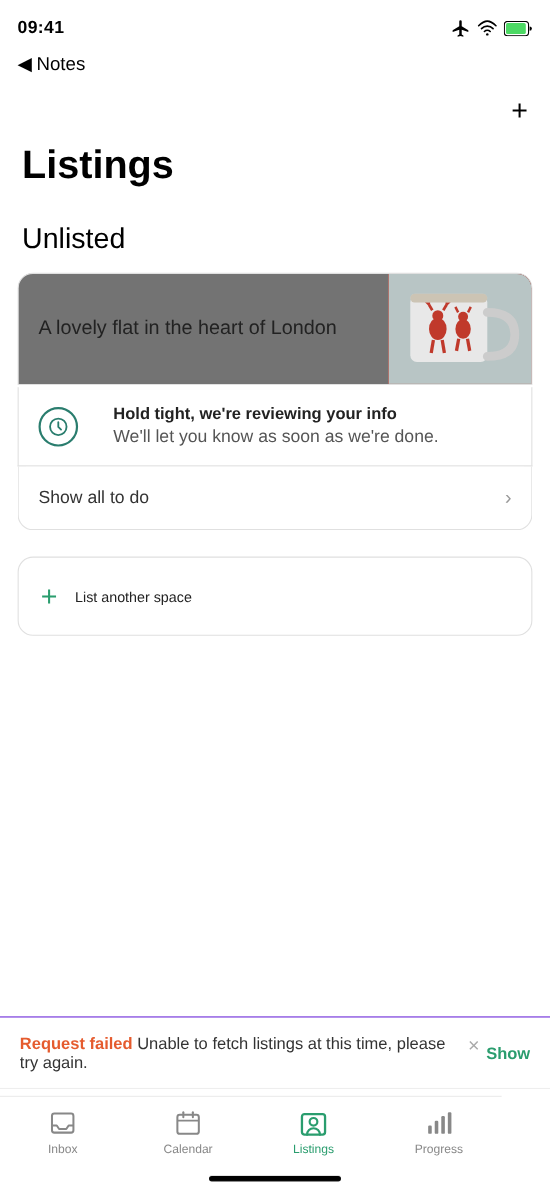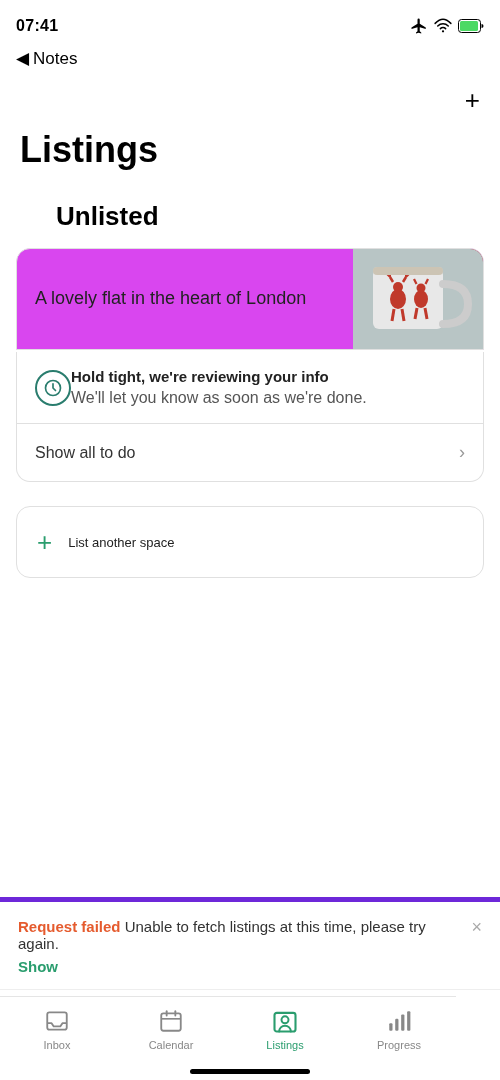--- a/index.html
+++ b/index.html
@@ -67,32 +67,31 @@
     
     .page-title {
       font-size: 36px;
       font-weight: 700;
       padding: 8px 20px 20px 20px;
     }
 
     
     .section-title {
       font-size: 26px;
-      font-weight: 700;
+      font-weight: 400;
       padding: 10px 20px 16px 20px;
-      margin-left: 36px;
     }
 
     
     .listing-card {
       margin: 0 16px 2px 16px;
       border: 1px solid #e0e0e0;
       border-radius: 14px 14px 0 0;
       overflow: hidden;
-      background: #d946ef;
+      background: #737373;
     }
     .listing-card-inner {
       display: flex;
       justify-content: space-between;
       align-items: stretch;
       min-height: 90px;
     }
     .listing-card-text {
       padding: 18px 12px 18px 18px;
       display: flex;
@@ -122,21 +121,21 @@
     }
 
     
     .info-bar {
       margin: 0 16px;
       border-left: 1px solid #e0e0e0;
       border-right: 1px solid #e0e0e0;
       padding: 16px 18px;
       display: flex;
       align-items: flex-start;
-      gap: 0;
+      gap: 32px;
       border-bottom: 1px solid #e0e0e0;
     }
     .info-icon {
       width: 36px;
       height: 36px;
       border-radius: 50%;
       border: 2px solid #2a7d6e;
       display: flex;
       align-items: center;
       justify-content: center;
@@ -201,25 +200,25 @@
     }
 
     
     .error-banner {
       position: fixed;
       bottom: 90px;
       left: 0;
       right: 0;
       margin: 0 0;
       background: #fff;
-      border-top: 5px solid #6d28d9;
+      border-top: 1px solid #6d28d9;
       border-bottom: 1px solid #eee;
       padding: 16px 18px 14px 18px;
       display: flex;
-      flex-direction: column;
+      flex-direction: row;
       gap: 6px;
       z-index: 10;
     }
     .error-banner-row {
       display: flex;
       align-items: flex-start;
       justify-content: space-between;
       gap: 8px;
     }
     .error-banner-text {
@@ -304,21 +303,21 @@
       z-index: 30;
     }
 
     
     svg { display: block; }
   </style>
 </head>
 <body>
 
 <div class="status-bar">
-  <span class="status-time">07:41</span>
+  <span class="status-time">09:41</span>
   <div class="status-icons">
 
     <svg width="18" height="18" viewBox="0 0 24 24" fill="none">
       <path d="M21 16v-2l-8-5V3.5A1.5 1.5 0 0 0 11.5 2h0A1.5 1.5 0 0 0 10 3.5V9l-8 5v2l8-2.5V19l-2 1.5V22l3.5-1 3.5 1v-1.5L13 19v-5.5l8 2.5z" fill="#000"></path>
     </svg>
 
     <svg width="18" height="18" viewBox="0 0 24 24" fill="none">
       <path d="M1.5 8.5C5.2 4.8 10.3 3 12 3s6.8 1.8 10.5 5.5" stroke="#000" stroke-width="2" stroke-linecap="round" fill="none"></path>
       <path d="M5 12c1.9-1.9 4.3-3 7-3s5.1 1.1 7 3" stroke="#000" stroke-width="2" stroke-linecap="round" fill="none"></path>
       <path d="M8.5 15.5C9.7 14.3 10.8 14 12 14s2.3.3 3.5 1.5" stroke="#000" stroke-width="2" stroke-linecap="round" fill="none"></path>

